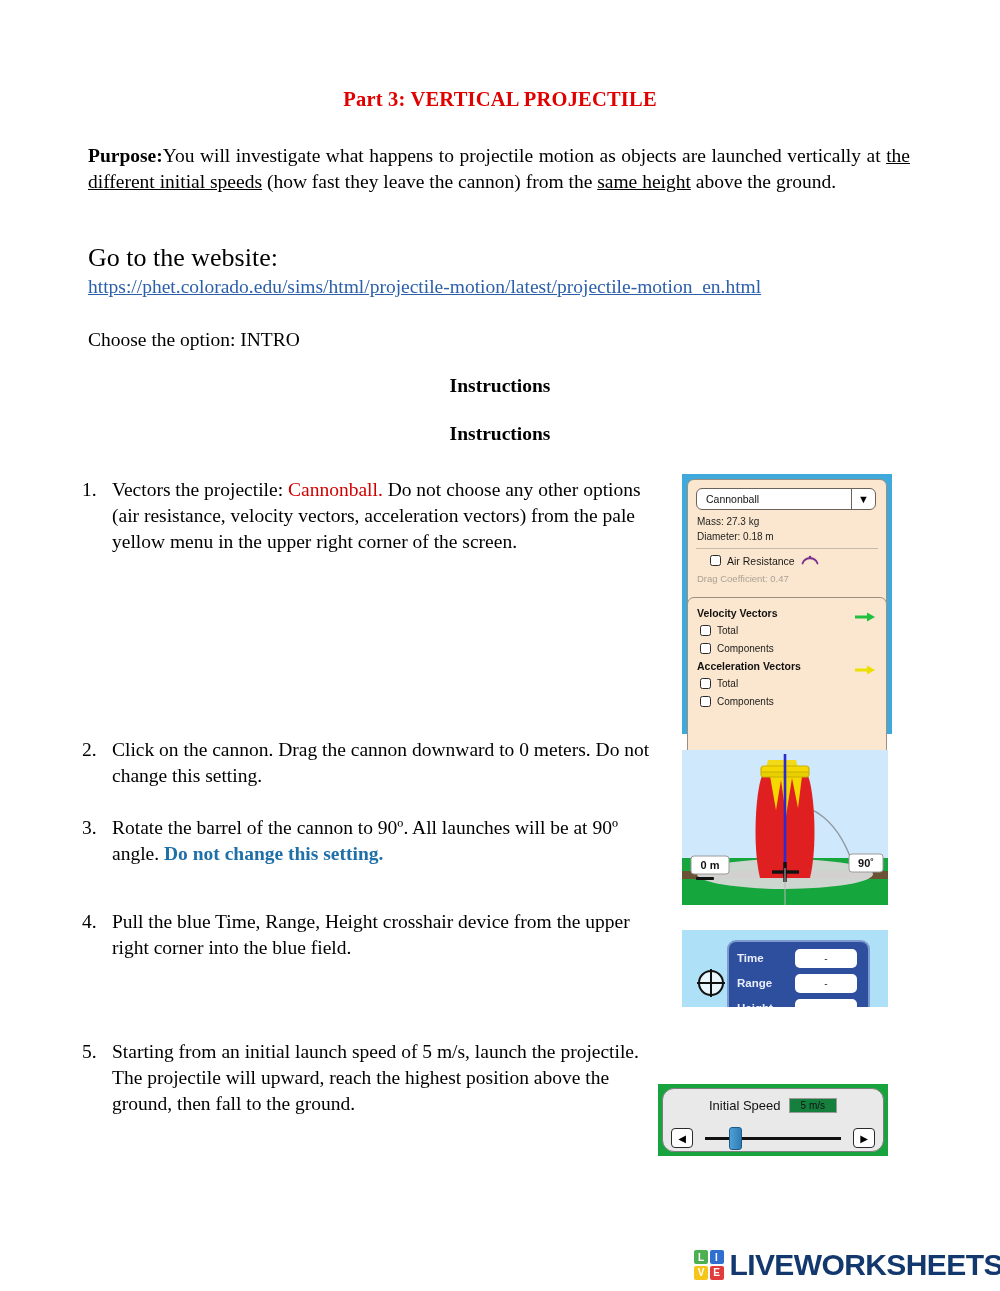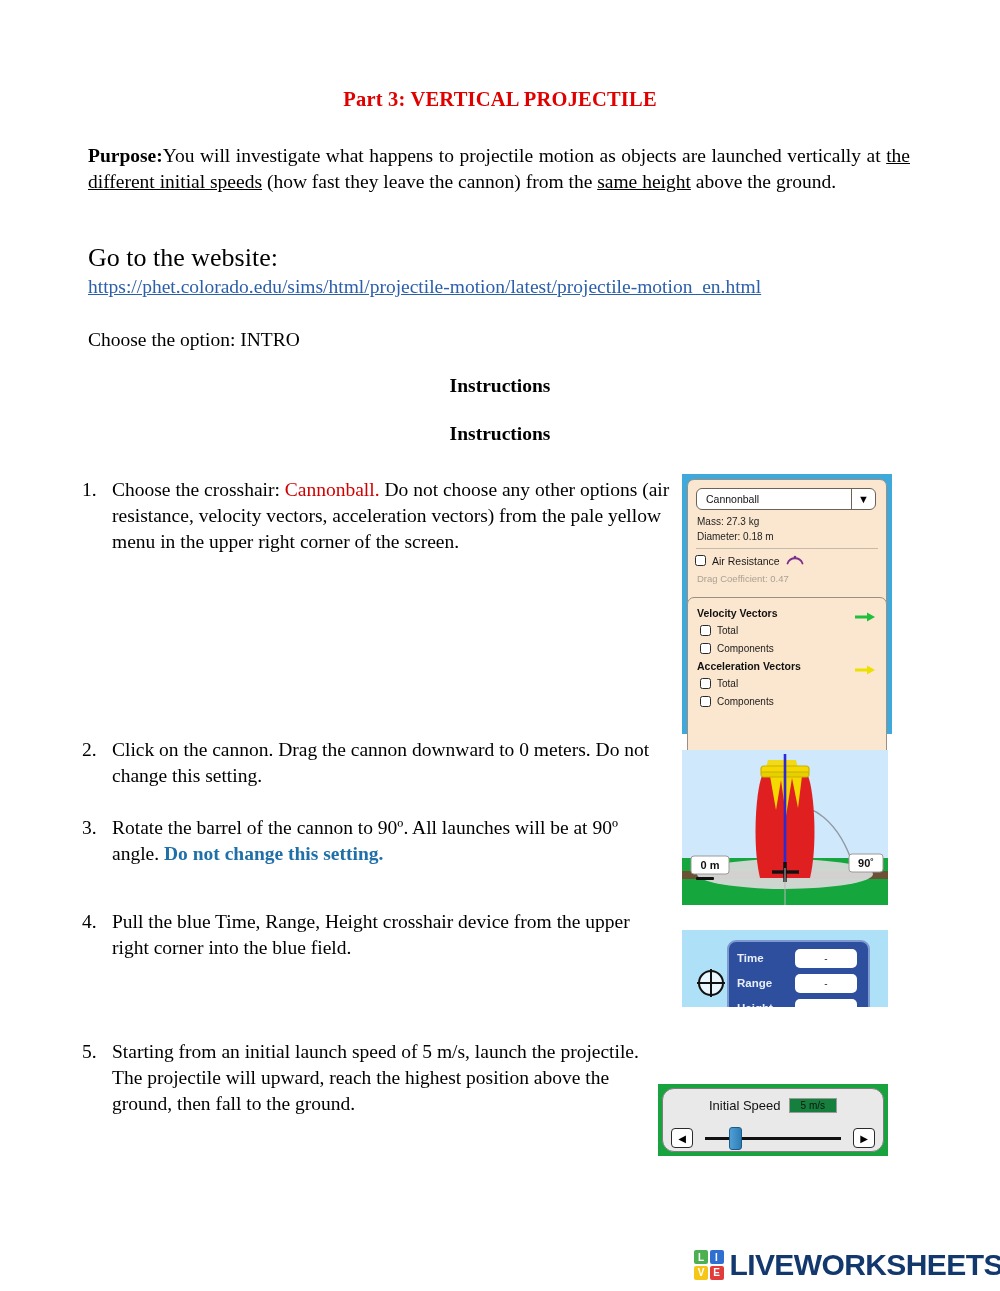--- a/index.html
+++ b/index.html
@@ -181,21 +181,21 @@
   .cp-divider {
     position: absolute;
     left: 8px; right: 8px;
     top: 68px;
     height: 1px;
     background: #c6b9a8;
   }
 
   .cp-row {
     position: absolute;
-    left: 7px;
+    left: 22px;
     display: flex;
     align-items: center;
     gap: 6px;
     font-family: "Liberation Sans", sans-serif;
     font-size: 10.5px;
     color: #1a1a1a;
   }
   .cp-air { top: 74px; }
   .cp-drag {
     position: absolute;
@@ -436,21 +436,21 @@
 
   <div class="goto-line">Go to the website:</div>
   <a class="url-line" href="#">https://phet.colorado.edu/sims/html/projectile-motion/latest/projectile-motion_en.html</a>
   <div class="choose-line">Choose the option:  INTRO</div>
 
   <div class="instr-head-1">Instructions</div>
   <div class="instr-head-2">Instructions</div>
 
   <div class="item item-1">
     <span class="num">1.</span>
-    <span class="txt"><span>Choose the crosshair: </span><span class="red-bold">Cannonball.</span><span>   Do not choose any other options (air resistance, velocity vectors, acceleration vectors) from the pale yellow menu in the upper right corner of the screen.</span></span>
+    <span class="txt"><span>Vectors the projectile: </span><span class="red-bold">Cannonball.</span><span>   Do not choose any other options (air resistance, velocity vectors, acceleration vectors) from the pale yellow menu in the upper right corner of the screen.</span></span>
   </div>
 
   <div class="item item-2">
     <span class="num">2.</span>
     <span class="txt">Click on the cannon.  Drag the cannon downward to 0 meters.  Do not change this setting.</span>
   </div>
 
   <div class="item item-3">
     <span class="num">3.</span>
     <span class="txt"><span>Rotate the barrel of the cannon to 90º.  All launches will be at 90º angle. </span><span class="blue-bold">Do not change this setting.</span></span>

